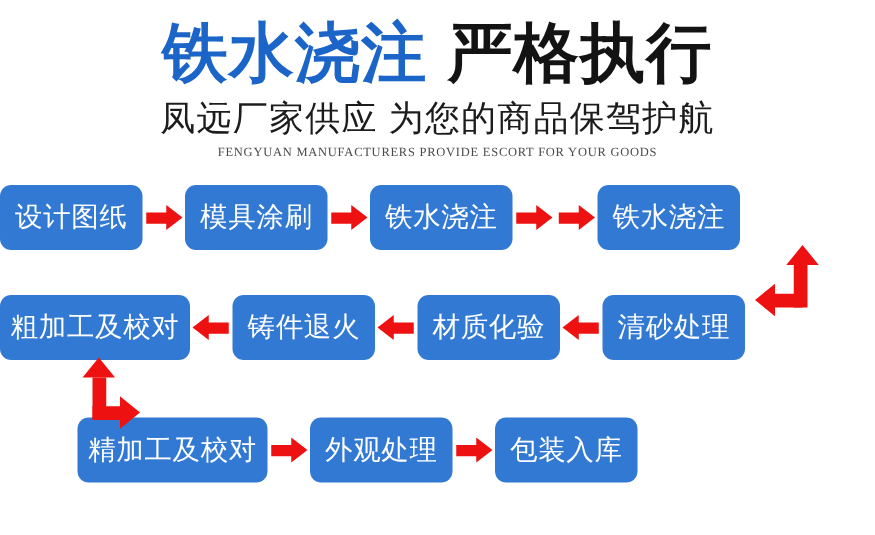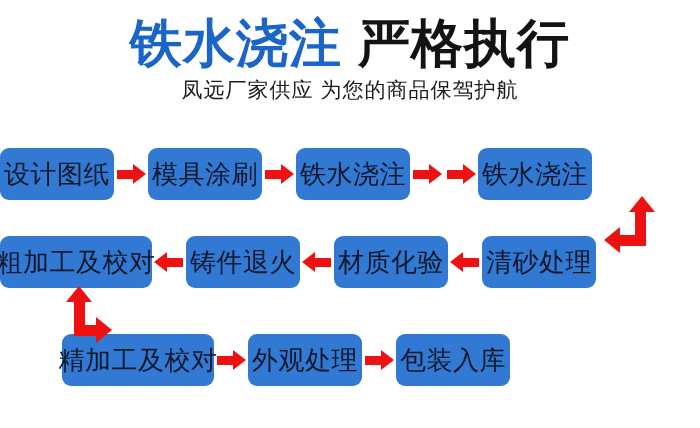--- a/index.html
+++ b/index.html
@@ -42,21 +42,21 @@
   .title-blue {
     color: #1b64c8;
   }
   .title-black {
     color: #131313;
     margin-left: 16px;
   }
   .subtitle-cn {
     margin: 0;
     padding-top: 4px;
-    font-size: 21px;
+    font-size: 28px;
     color: #1c1c1c;
     letter-spacing: 1px;
     white-space: nowrap;
   }
   .subtitle-en {
     margin: 0;
     padding-top: 3px;
     font-size: 10px;
     font-family: "Liberation Serif", "DejaVu Serif", serif;
     color: #4a4a4a;
@@ -70,27 +70,27 @@
     display: flex;
     align-items: center;
     height: 52px;
   }
   #row1 { left: 0px;  top: 148px; width: 700px; }
   #row2 { left: 0px;  top: 236px; width: 700px; }
   #row3 { left: 62px; top: 334px; width: 638px; }
 
   .node {
     background: #3179d2;
-    color: #0f172a;
+    color: #ffffff;
     border-radius: 9px;
     height: 52px;
     display: flex;
     align-items: center;
     justify-content: center;
-    font-size: 26px;
+    font-size: 22px;
     letter-spacing: 0.5px;
     white-space: nowrap;
     box-sizing: border-box;
     padding: 0 2px;
     flex: 0 0 auto;
   }
   .node.w4 { width: 114px; }
   .node.w6 { width: 152px; }
 
   
@@ -175,20 +175,21 @@
   #elbow-left .head-right{ left: 34px; top: 29px; }
 </style>
 </head>
 <body>
 
 <div id="page">
 
   <div class="header">
     <div class="title-line"><span class="title-blue">铁水浇注</span><span class="title-black">严格执行</span></div>
     <div class="subtitle-cn">凤远厂家供应 为您的商品保驾护航</div>
+    <div class="subtitle-en">FENGYUAN MANUFACTURERS PROVIDE ESCORT FOR YOUR GOODS</div>
   </div>
 
   <div class="row" id="row1">
     <div class="node w4">设计图纸</div>
     <div class="arrow right">
         <span class="shaft"></span>
         <span class="head"></span>
       </div>
     <div class="node w4">模具涂刷</div>
     <div class="arrow right">

